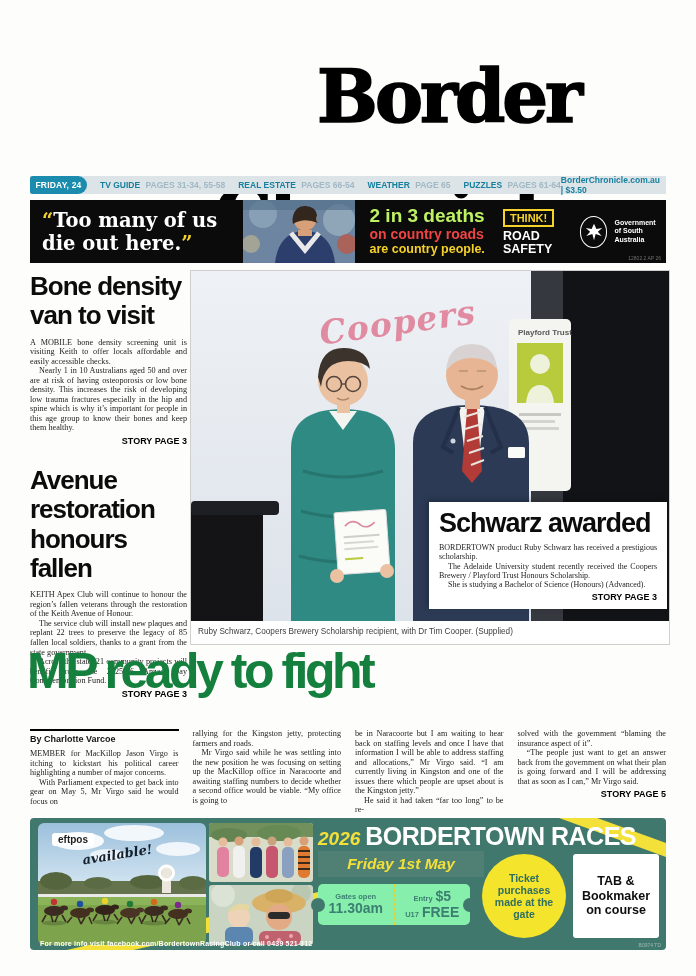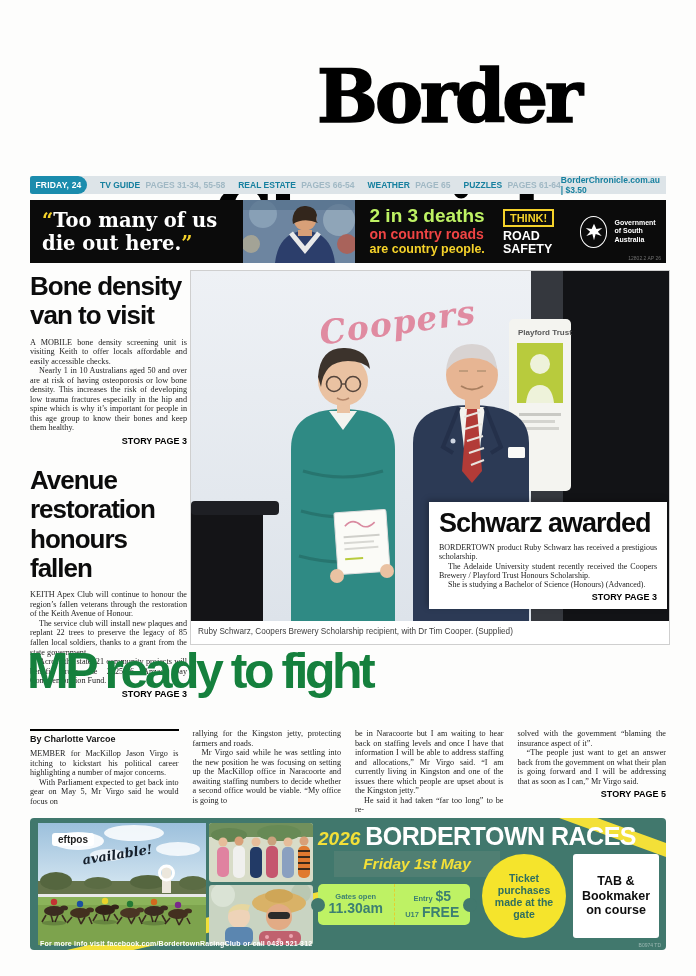--- a/index.html
+++ b/index.html
@@ -82,35 +82,35 @@
 
   
   .races-ad { position:absolute; left:30px; top:818px; width:636px; height:132px;
               background:#41786d; border-radius:4px; overflow:hidden;
               font-family:"Liberation Sans", sans-serif; }
   .ad-stripe-bl { position:absolute; left:-34px; bottom:10px; width:360px; height:15px;
                   background:#f3e038; transform:rotate(-13deg); }
   .ad-stripe-tr { position:absolute; right:-46px; top:4px; width:210px; height:13px;
                   background:#f3e038; transform:rotate(20deg); }
   .ad-photo-main { position:absolute; left:8px; top:5px; width:168px; height:122px;
-                   border-radius:0; overflow:hidden; }
+                   border-radius:6px; overflow:hidden; }
   .eftpos-badge { position:absolute; left:14px; top:10px; background:#fff; border-radius:3px;
                   padding:1px 6px; font-weight:800; font-size:10px; color:#1d1d1d; z-index:3; }
   .available { position:absolute; left:44px; top:24px; transform:rotate(-9deg);
                font-family:"DejaVu Serif", serif; font-style:italic; font-weight:700;
                font-size:13px; color:#16202c; z-index:3; }
   .ad-photo-stack { position:absolute; left:179px; top:5px; width:104px; }
   .ad-photo-stack svg { display:block; border-radius:3px; margin-bottom:3px; }
   .ad-title { position:absolute; left:288px; top:4px; white-space:nowrap; }
   .ad-year { font-style:italic; font-weight:800; font-size:19px; color:#f3e038; margin-right:5px; }
   .ad-title-main { font-weight:800; font-size:25px; color:#ffffff; letter-spacing:-0.5px; }
-  .ad-friday { position:absolute; left:304px; top:33px; width:166px; height:26px; background:#507f73;
+  .ad-friday { position:absolute; left:288px; top:33px; width:166px; height:26px; background:#507f73;
                color:#f3e038; font-style:italic; font-weight:800; font-size:15.5px;
                text-align:center; line-height:26px; }
-  .ticket { position:absolute; left:288px; top:66px; width:152px; height:41px; background:#bef264;
+  .ticket { position:absolute; left:288px; top:66px; width:152px; height:41px; background:#86efac;
             border-radius:5px; display:flex; }
   .ticket::before, .ticket::after { content:""; position:absolute; top:50%; width:14px; height:14px;
             background:#41786d; border-radius:50%; transform:translateY(-50%); }
   .ticket::before { left:-7px; } .ticket::after { right:-7px; }
   .ticket-half { flex:1; display:flex; flex-direction:column; align-items:center; justify-content:center;
                  color:#3c7f72; line-height:1.1; }
   .ticket-half:first-child { border-right:1px dashed #e5cf2e; }
   .t-small { font-size:7.5px; font-weight:700; }
   .t-big { font-size:14px; font-weight:800; }
   .entry-row { display:flex; align-items:baseline; gap:3px; }

